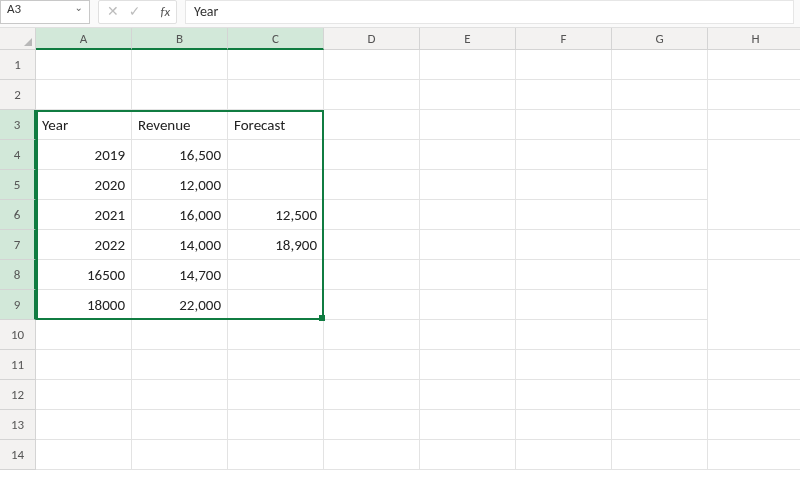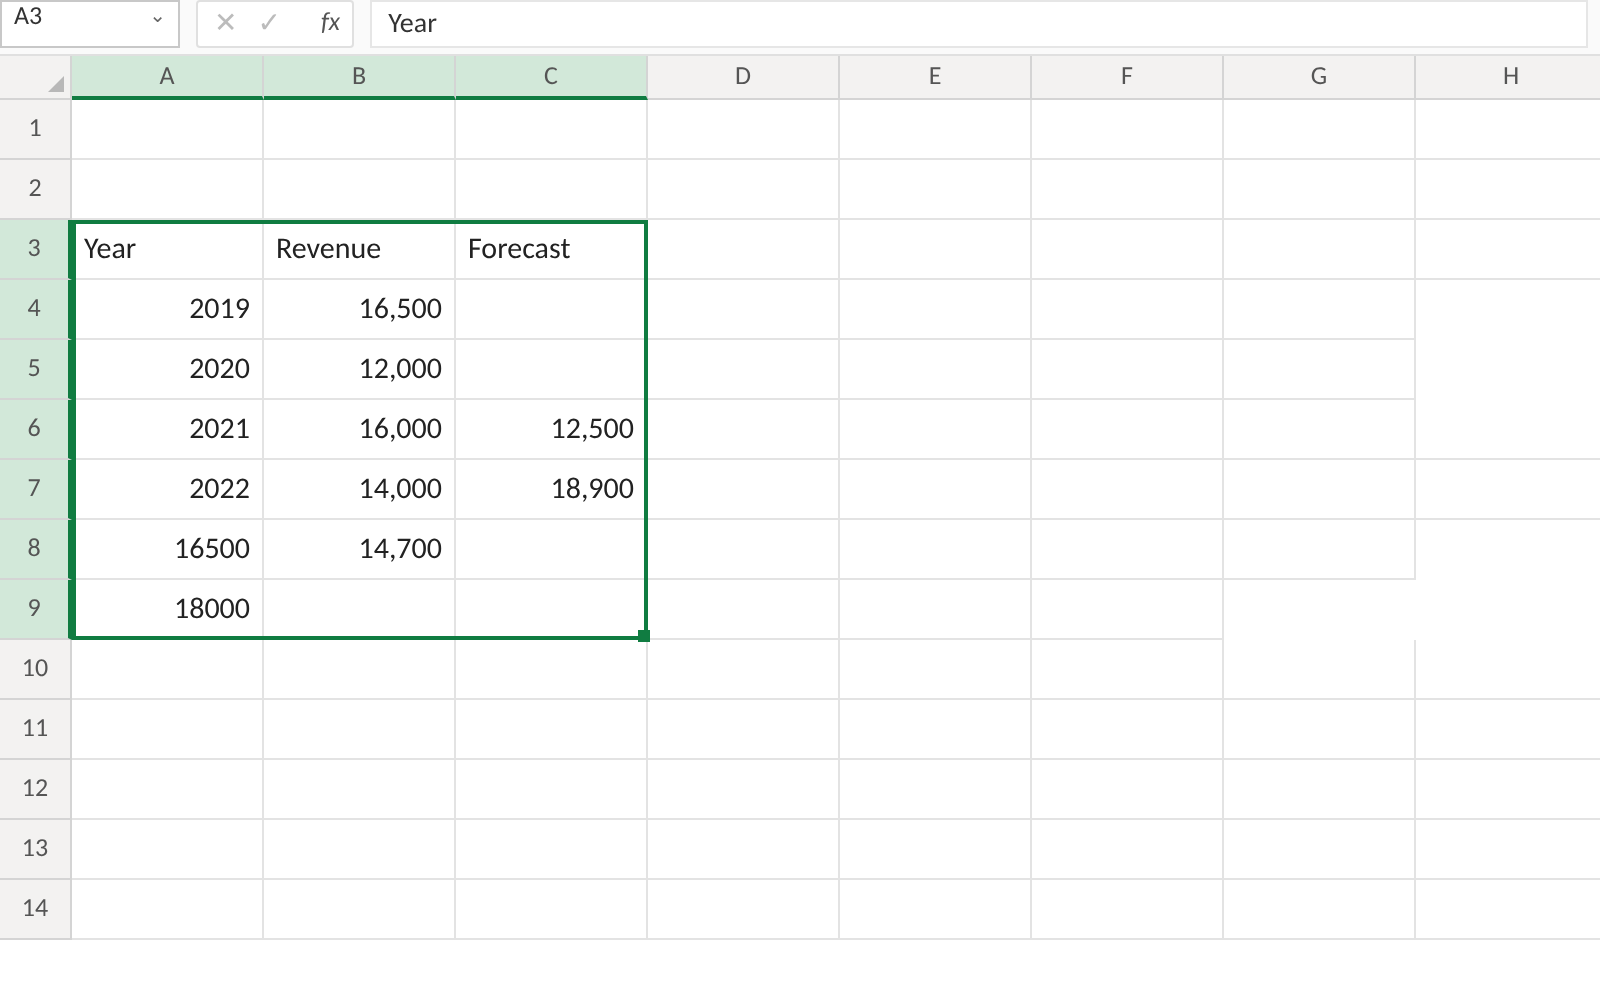--- a/index.html
+++ b/index.html
@@ -284,20 +284,21 @@
         <div class="cell">16500</div>
         <div class="cell">14,700</div>
         <div class="cell"></div>
         <div class="cell"></div>
         <div class="cell"></div>
         <div class="cell"></div>
         <div class="cell"></div>
       </div>
       <div class="grid-row">
         <div class="cell">18000</div>
+        <div class="cell">22,000</div>
         <div class="cell"></div>
         <div class="cell"></div>
         <div class="cell"></div>
         <div class="cell"></div>
         <div class="cell"></div>
       </div>
       <div class="grid-row">
         <div class="cell"></div>
         <div class="cell"></div>
         <div class="cell"></div>

